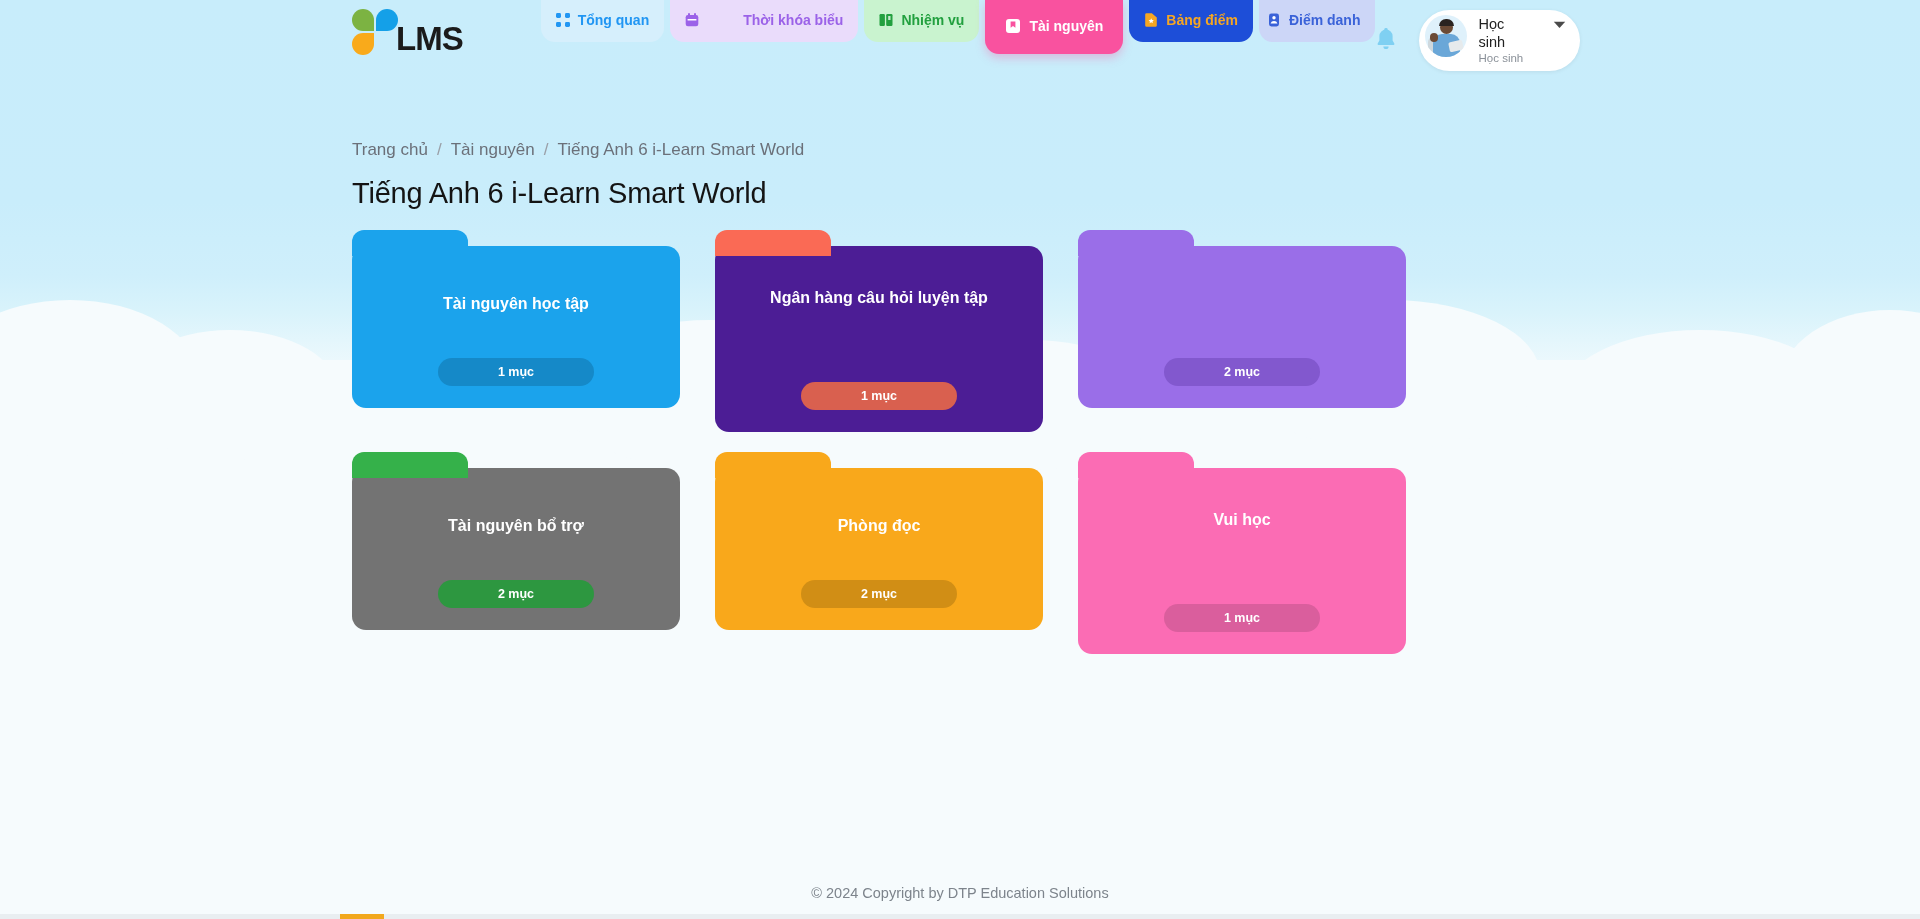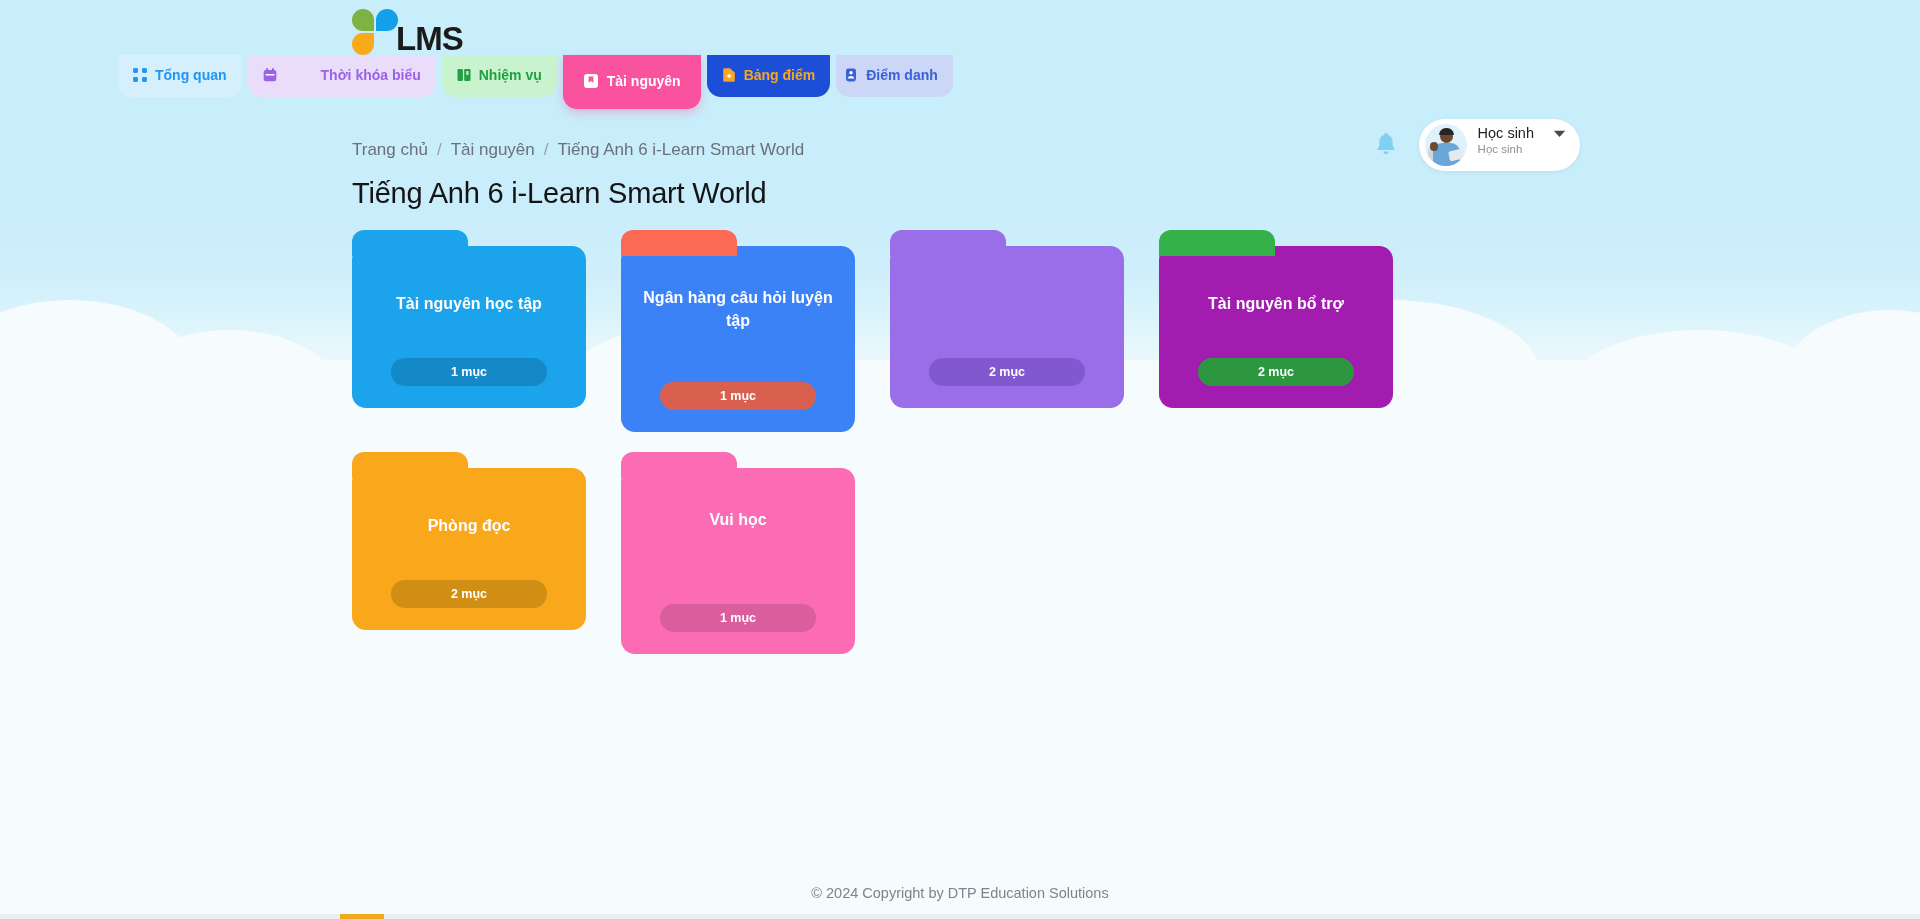--- a/index.html
+++ b/index.html
@@ -39,21 +39,20 @@
   }
 
   
   .header {
     position: relative;
     z-index: 10;
     height: 70px;
     display: flex;
     align-items: flex-start;
     padding: 0 40px;
-    flex-direction: column;
   }
 
   .logo-wrap {
     display: flex;
     align-items: center;
     gap: 0;
     margin-left: 312px;
     margin-top: 8px;
   }
   .logo-mark {
@@ -169,21 +168,21 @@
   
   .grid {
     display: flex;
     flex-wrap: wrap;
     gap: 36px 35px;
     margin-top: 36px;
     width: 1235px;
   }
   .folder {
     position: relative;
-    width: 234px;
+    width: 328px;
     cursor: pointer;
   }
   .folder .back-tab {
     position: absolute;
     left: 58px;
     right: 18px;
     top: 0;
     height: 26px;
     border-radius: 9px 9px 0 0;
   }
@@ -394,36 +393,36 @@
       <div class="folder">
         <div class="back-tab" style="background:#79cdf5"></div>
         <div class="body" style="background:#1ba3ec">
           <div class="notch" style="background:#1ba3ec"></div>
           <div class="f-title">Tài nguyên học tập</div>
           <div class="f-badge" style="background:#1589c8">1 mục</div>
         </div>
       </div>
       <div class="folder tall">
         <div class="back-tab" style="background:#fcaa9b"></div>
-        <div class="body" style="background:#3b82f6">
+        <div class="body" style="background:#4c1d95">
           <div class="notch" style="background:#fa6a55"></div>
           <div class="f-title">Ngân hàng câu hỏi luyện tập</div>
           <div class="f-badge" style="background:#d9604f">1 mục</div>
         </div>
       </div>
       <div class="folder">
         <div class="back-tab" style="background:#c3a7f1"></div>
         <div class="body" style="background:#9a6ee8">
           <div class="notch" style="background:#9a6ee8"></div>
           <div class="f-badge" style="background:#8258ce">2 mục</div>
         </div>
       </div>
       <div class="folder">
         <div class="back-tab" style="background:#86dc91"></div>
-        <div class="body" style="background:#a21caf">
+        <div class="body" style="background:#737373">
           <div class="notch" style="background:#35b14a"></div>
           <div class="f-title">Tài nguyên bổ trợ</div>
           <div class="f-badge" style="background:#2d9740">2 mục</div>
         </div>
       </div>
       <div class="folder">
         <div class="back-tab" style="background:#f8d644"></div>
         <div class="body" style="background:#f9a81b">
           <div class="notch" style="background:#f9a81b"></div>
           <div class="f-title">Phòng đọc</div>

